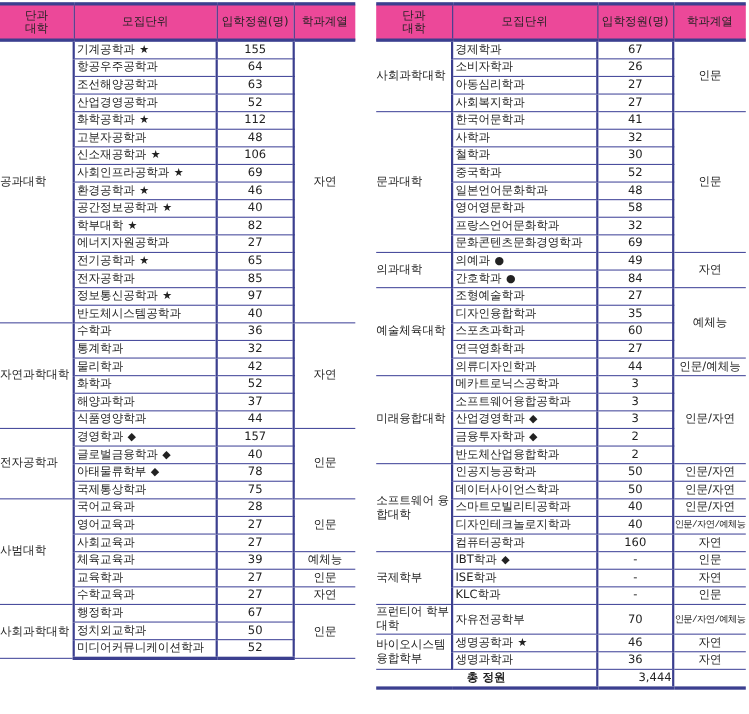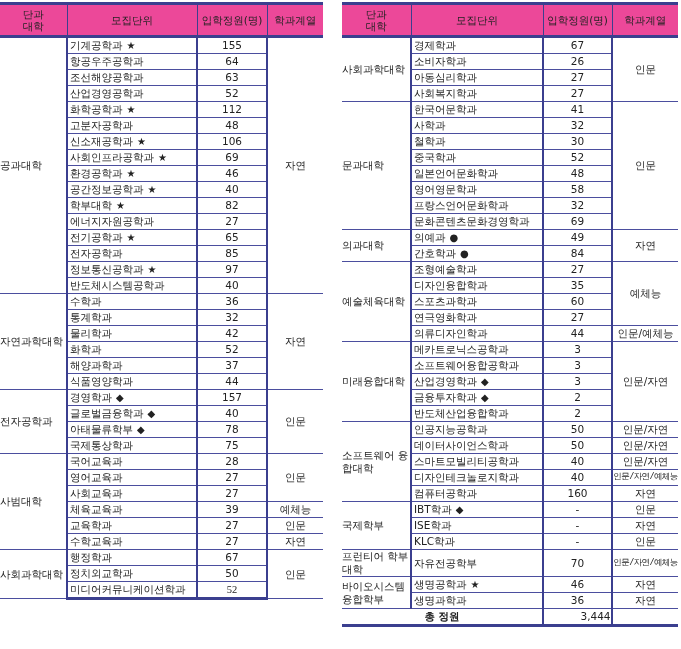--- a/index.html
+++ b/index.html
@@ -13,21 +13,21 @@
   .tbl th:first-child { border-left:none; }
   .tbl td { height:15px; padding:0; line-height:15px; border:1px solid #4b4e9e; white-space:nowrap; overflow:hidden; }
   .tbl td.col { text-align:left; border-left:none; white-space:normal; line-height:13px; }
   .tbl td.dept { text-align:left; padding-left:2px; border-left:2px solid #3b3f8f; }
   .tbl td.num { text-align:center; border-left:2px solid #3b3f8f; }
   .tbl td.field { text-align:center; border-left:2px solid #3b3f8f; border-right:none; }
   .tbl td.small { font-size:8.5px; letter-spacing:-0.6px;font-family:Liberation Mono, monospace; }
   .tbl tr.grp td { border-top:1px solid #3b3f8f; }
   .tbl tr.total td { border-bottom:3px solid #3b3f8f; font-weight:bold; text-align:center;margin-top:30px; }
   .tbl tr.total td.num { font-weight:normal;padding-left:36px; }
-  .tbl tr.last td { border-bottom:3px solid #3b3f8f;font-family:Liberation Serif, serif; }
+  .tbl tr.last td { border-bottom:3px solid #3b3f8f; }
   .mark { margin-left:4px; font-size:10px; }
 </style>
 </head>
 <body>
 
 <table class="tbl" id="left">
   <colgroup>
       <col style="width:67px">
       <col style="width:130px">
       <col style="width:70px">

